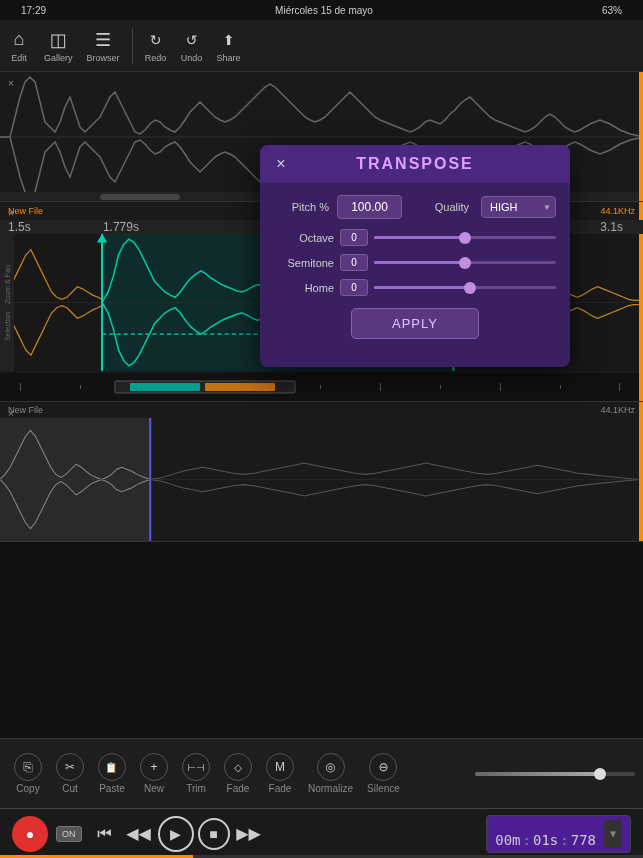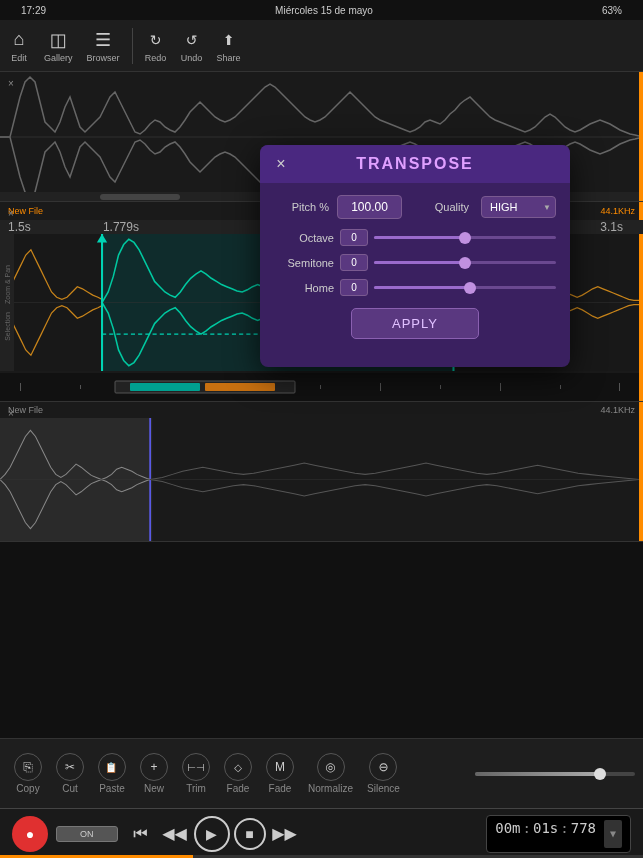--- a/index.html
+++ b/index.html
@@ -366,21 +366,21 @@
       border: none;
       display: flex;
       align-items: center;
       justify-content: center;
     }
 
     .on-badge {
       background: #555;
       color: #ccc;
       font-size: 9px;
-      padding: 2px 23px;
+      padding: 2px 5px;
       border-radius: 3px;
       border: 1px solid #777;
       cursor: pointer;
     }
 
     .transport-btns {
       display: flex;
       align-items: center;
       gap: 4px;
     }
@@ -421,29 +421,29 @@
       color: #ccc;
       font-size: 14px;
       cursor: pointer;
       display: flex;
       align-items: center;
       justify-content: center;
     }
 
     .time-display {
       margin-left: auto;
-      background: #000000;
+      background: #4c1d95;
       border: 1px solid #444;
       border-radius: 4px;
       padding: 4px 8px;
       font-size: 14px;
       color: #ccc;
       font-family: monospace;
       display: flex;
-      align-items: flex-start;
+      align-items: flex-end;
       gap: 2px;
     }
 
     .time-colon {
       color: #888;
     }
 
     .time-dropdown {
       margin-left: 6px;
       width: 18px;

